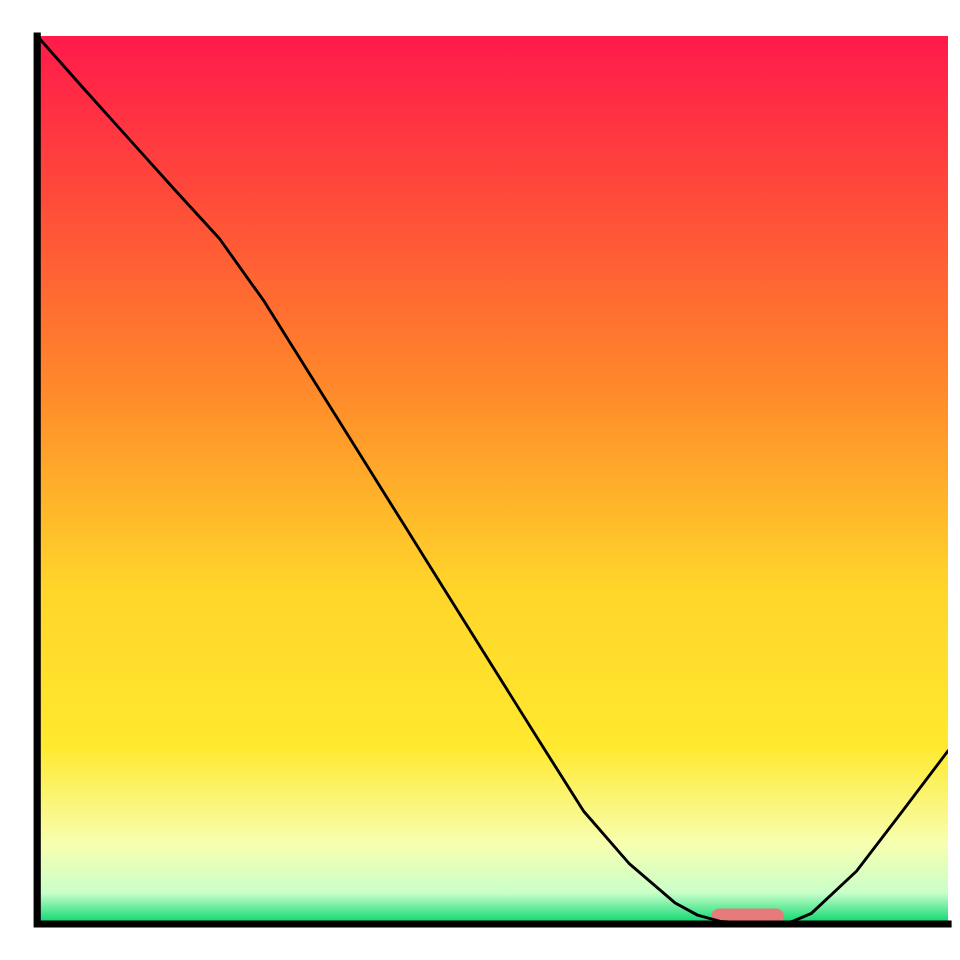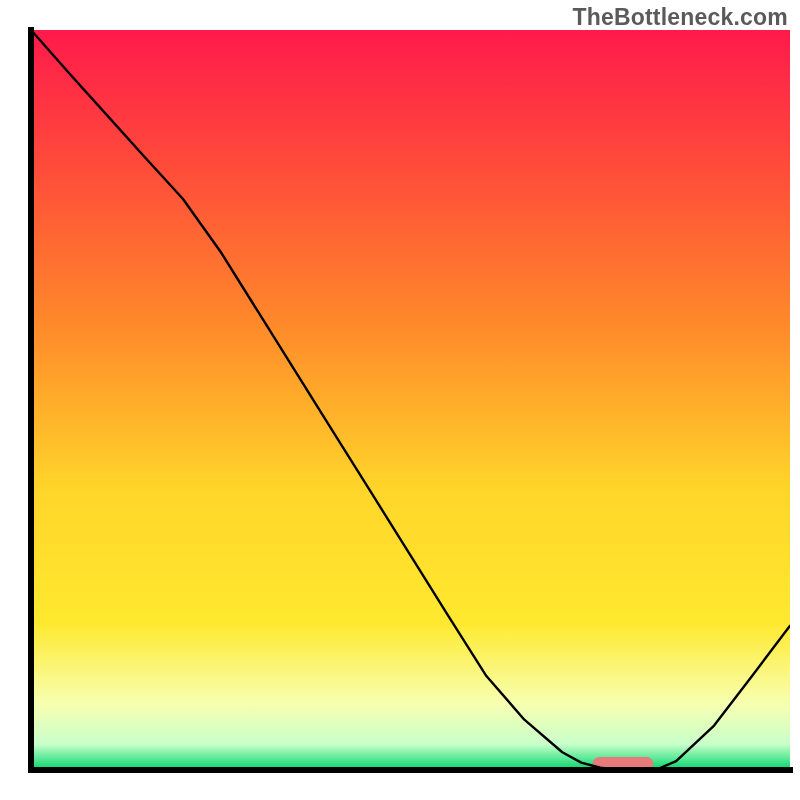--- a/index.html
+++ b/index.html
@@ -31,21 +31,20 @@
     top: 0;
     left: 0;
     width: 800px;
     height: 800px;
   }
 </style>
 </head>
 <body>
 
 <div class="frame">
-  <div class="watermark">TheBottleneck.com</div>
 
   <svg class="chart" viewBox="0 0 800 800">
     <defs>
       <linearGradient id="bg-grad" x1="0" y1="0" x2="0" y2="1">
         <stop id="g0" offset="0%" stop-color="#ff1a4b"></stop>
         <stop id="g1" offset="18%" stop-color="#ff4a3a"></stop>
         <stop id="g2" offset="40%" stop-color="#ff8a2a"></stop>
         <stop id="g3" offset="62%" stop-color="#ffd52a"></stop>
         <stop id="g4" offset="80%" stop-color="#ffe92e"></stop>
         <stop id="g5" offset="91%" stop-color="#f7ffb0"></stop>

